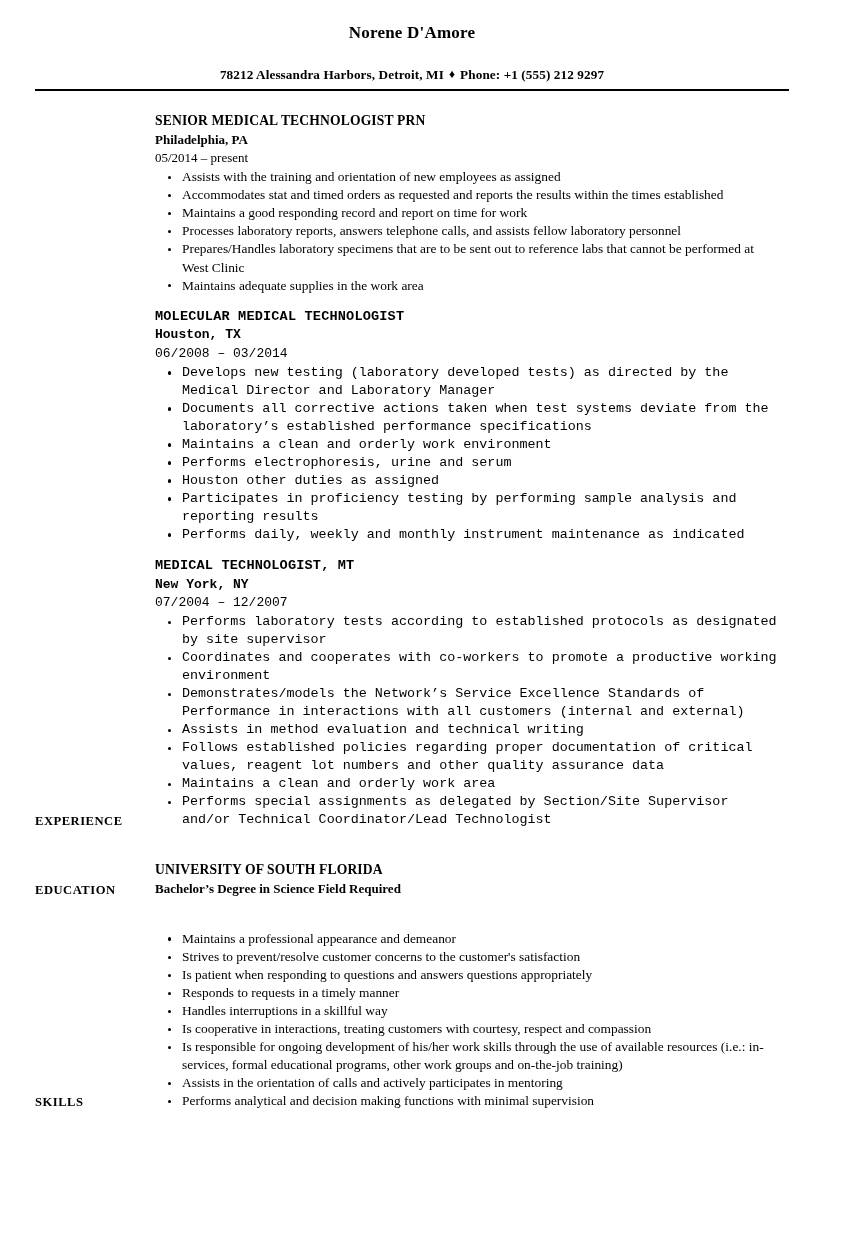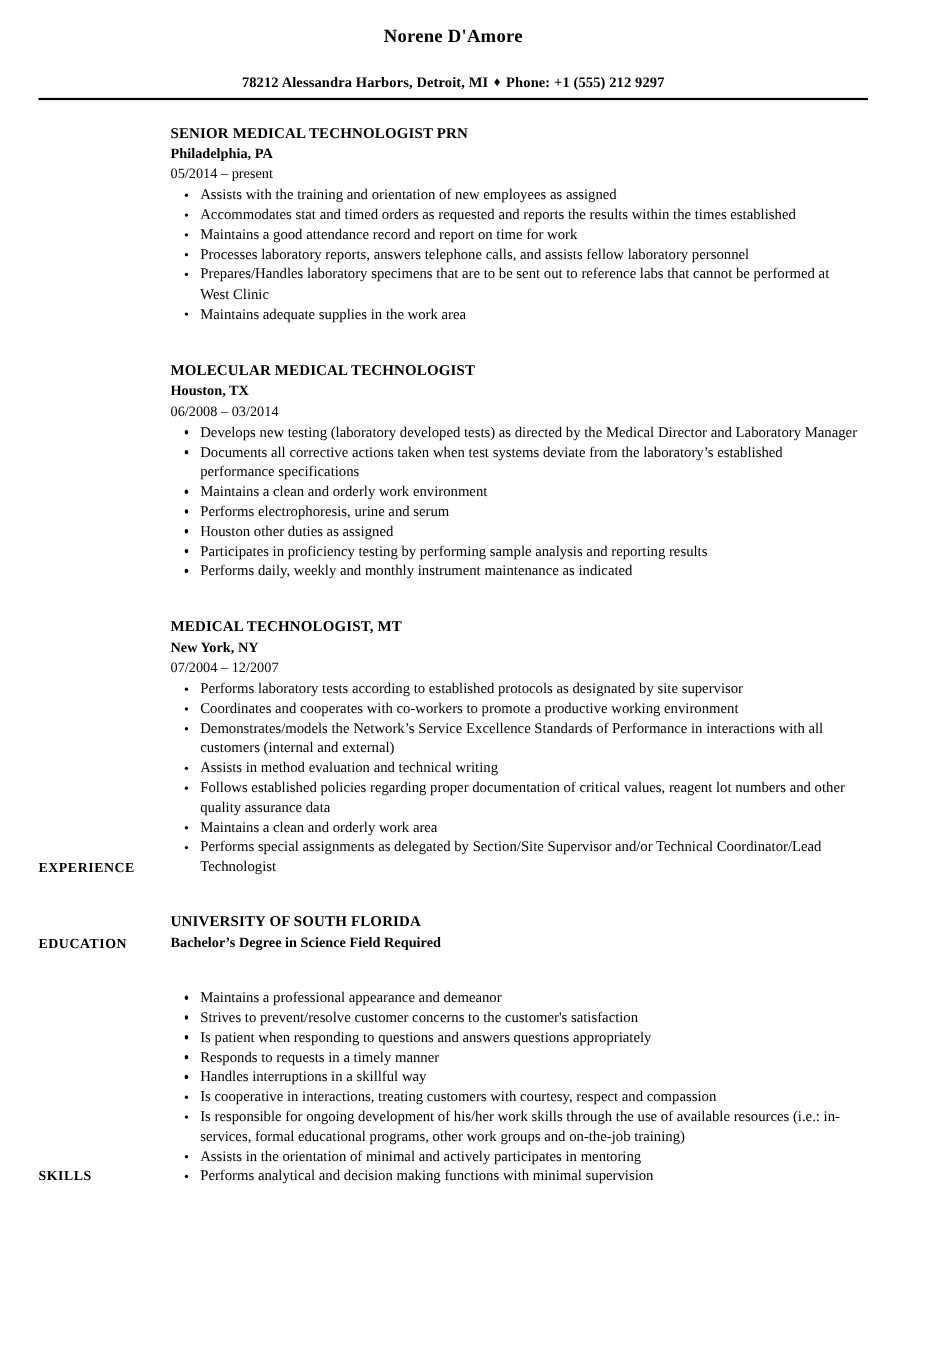--- a/index.html
+++ b/index.html
@@ -74,21 +74,21 @@
     flex: 1 1 auto;
     min-width: 0;
   }
 
   #experience-section { margin-top: 20px; }
   #education-section  { margin-top: 31px; }
   #skills-section     { margin-top: 27px; }
 
   
   .job { margin-bottom: 0; }
-  .job + .job { margin-top: 32px; }
+  .job + .job { margin-top: 12px; font-family: Liberation Mono, monospace; }
 
   .job-title {
     font-size: 13.6px;
     font-weight: bold;
     letter-spacing: 0.15px;
     line-height: 1.45;
   }
   .job-location {
     font-size: 13px;
     font-weight: bold;
@@ -157,21 +157,21 @@
     <div class="section-label">EXPERIENCE</div>
     <div class="section-body">
 
       <div class="job">
         <div class="job-title">SENIOR MEDICAL TECHNOLOGIST PRN</div>
         <div class="job-location">Philadelphia, PA</div>
         <div class="job-dates">05/2014 – present</div>
         <ul class="bullets">
           <li>Assists with the training and orientation of new employees as assigned</li>
           <li>Accommodates stat and timed orders as requested and reports the results within the times established</li>
-          <li>Maintains a good attendance record and report on time for work</li>
+          <li>Maintains a good responding record and report on time for work</li>
           <li>Processes laboratory reports, answers telephone calls, and assists fellow laboratory personnel</li>
           <li>Prepares/Handles laboratory specimens that are to be sent out to reference labs that cannot be performed at West Clinic</li>
           <li>Maintains adequate supplies in the work area</li>
         </ul>
       </div>
 
       <div class="job">
         <div class="job-title">MOLECULAR MEDICAL TECHNOLOGIST</div>
         <div class="job-location">Houston, TX</div>
         <div class="job-dates">06/2008 – 03/2014</div>
@@ -216,19 +216,19 @@
     <div class="section-label">SKILLS</div>
     <div class="section-body">
       <ul class="bullets">
         <li>Maintains a professional appearance and demeanor</li>
         <li>Strives to prevent/resolve customer concerns to the customer's satisfaction</li>
         <li>Is patient when responding to questions and answers questions appropriately</li>
         <li>Responds to requests in a timely manner</li>
         <li>Handles interruptions in a skillful way</li>
         <li>Is cooperative in interactions, treating customers with courtesy, respect and compassion</li>
         <li>Is responsible for ongoing development of his/her work skills through the use of available resources (i.e.: in-services, formal educational programs, other work groups and on-the-job training)</li>
-        <li>Assists in the orientation of minimal and actively participates in mentoring</li>
+        <li>Assists in the orientation of calls and actively participates in mentoring</li>
         <li>Performs analytical and decision making functions with minimal supervision</li>
       </ul>
     </div>
   </div>
 
 </div>
 
 </body></html>

